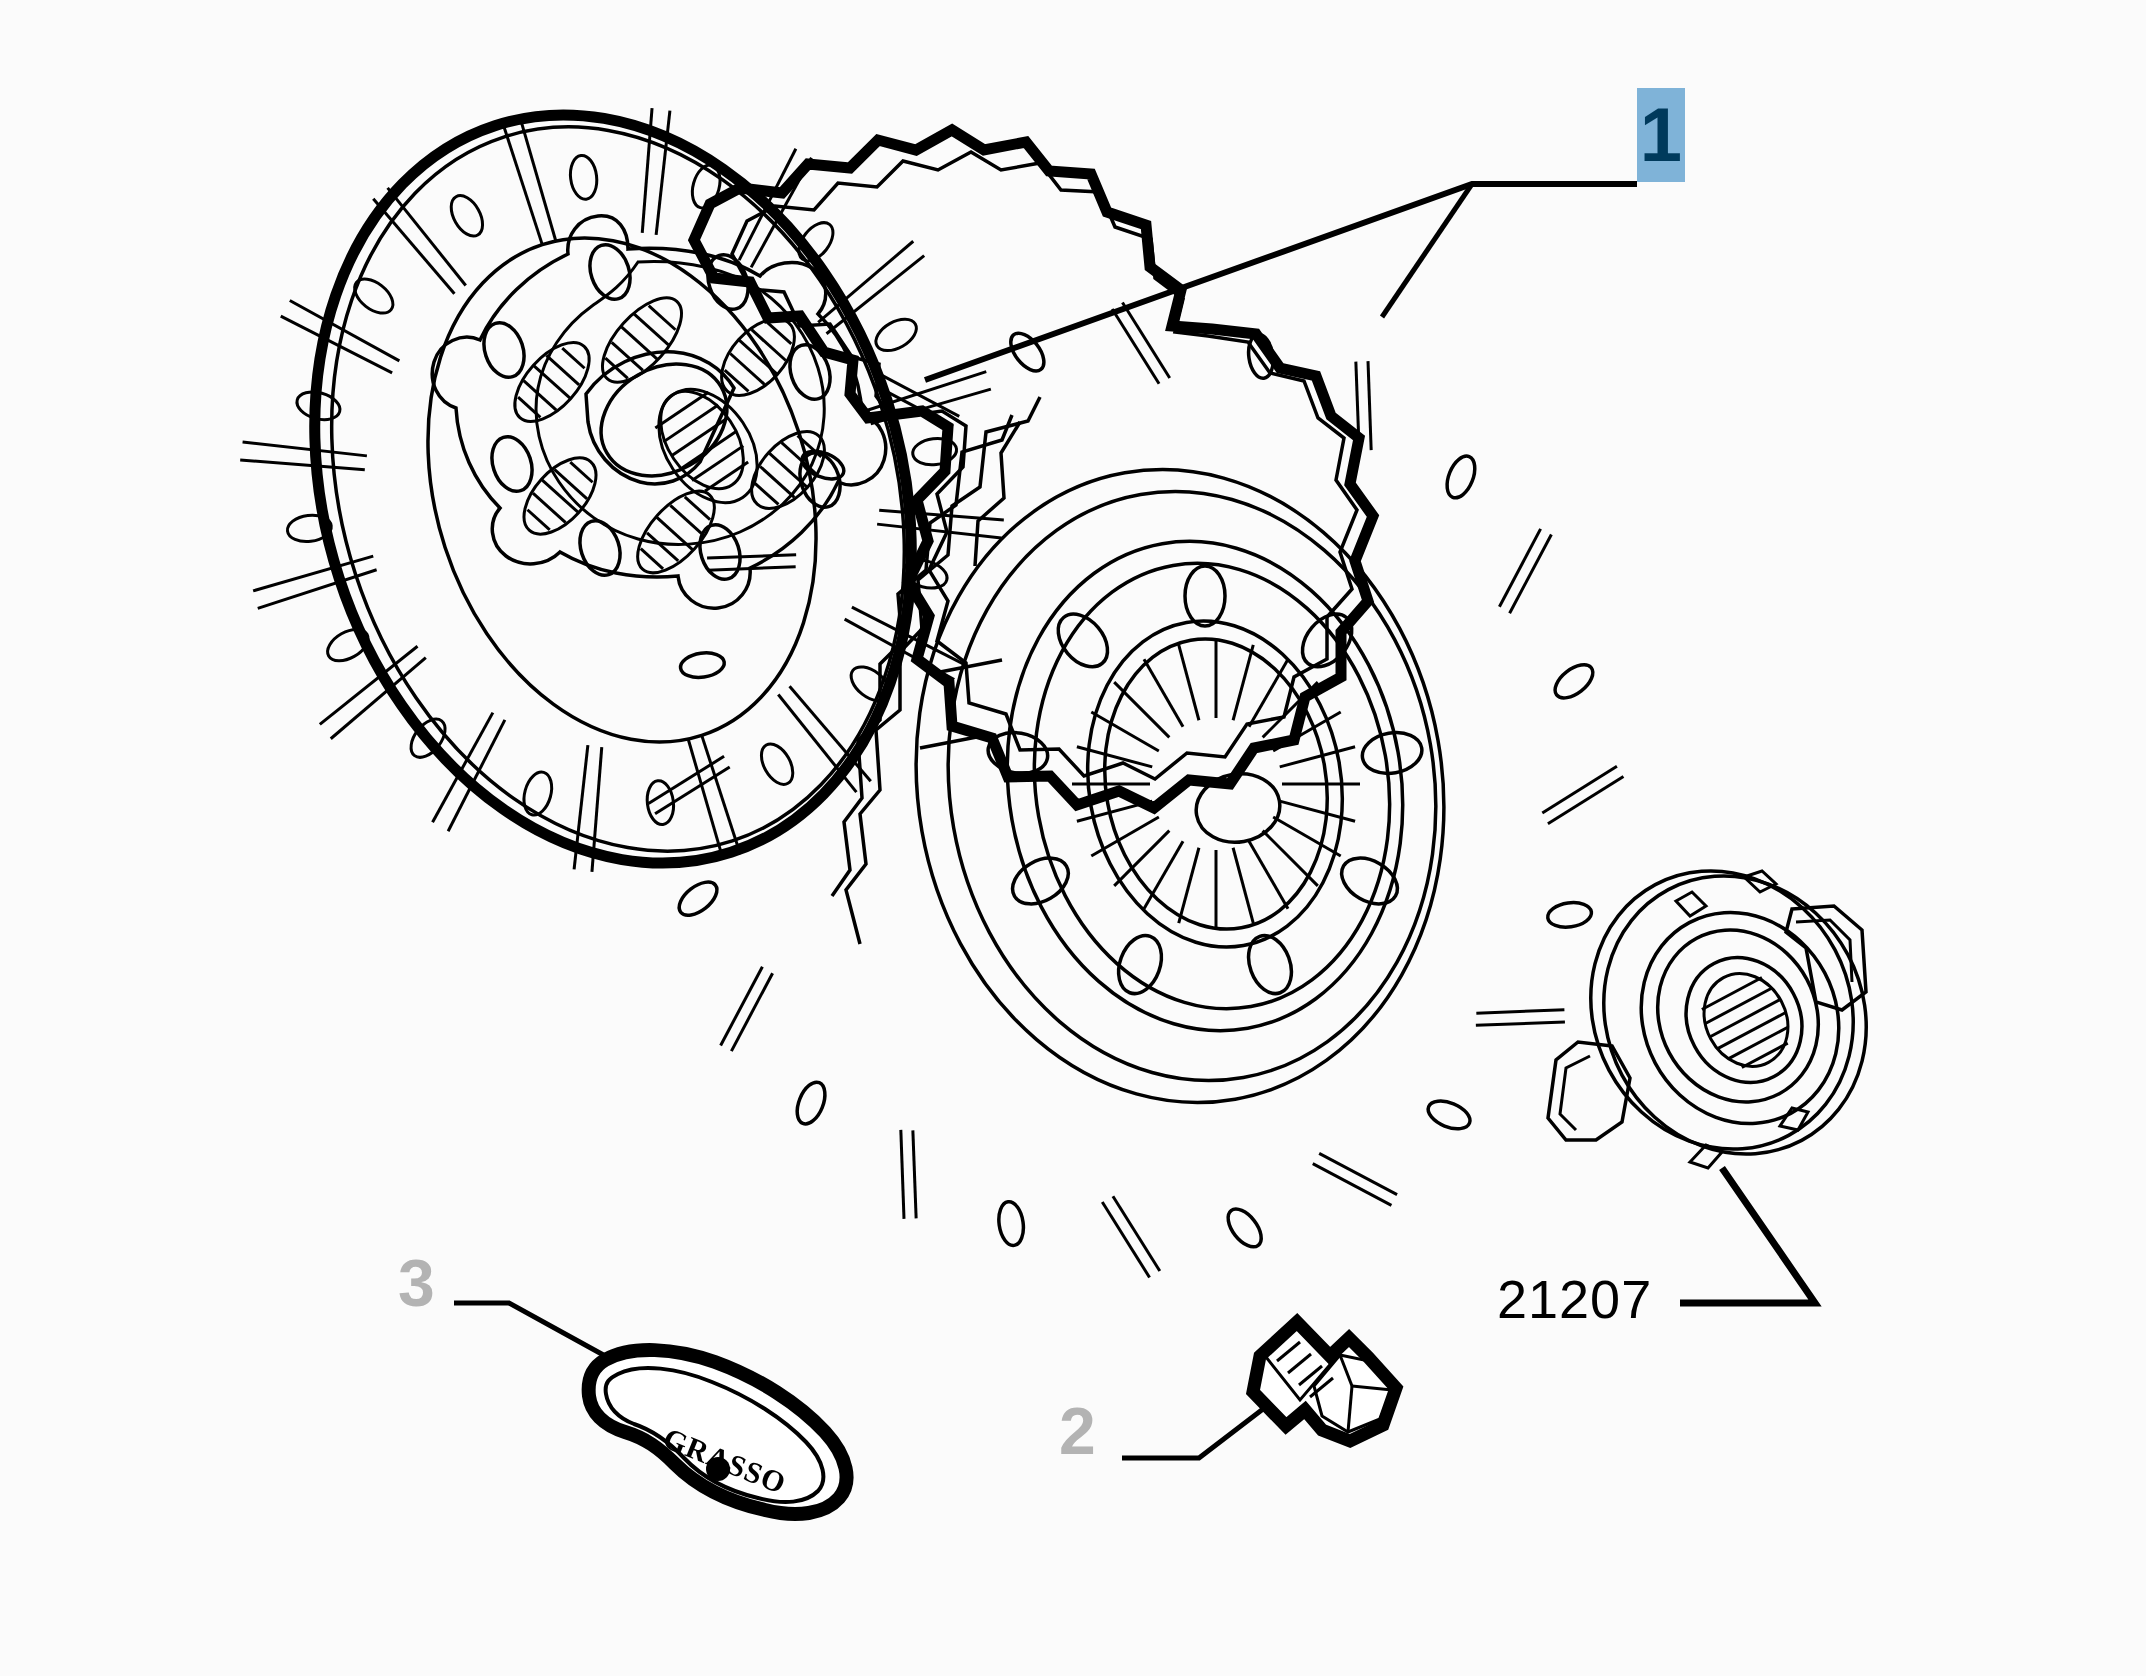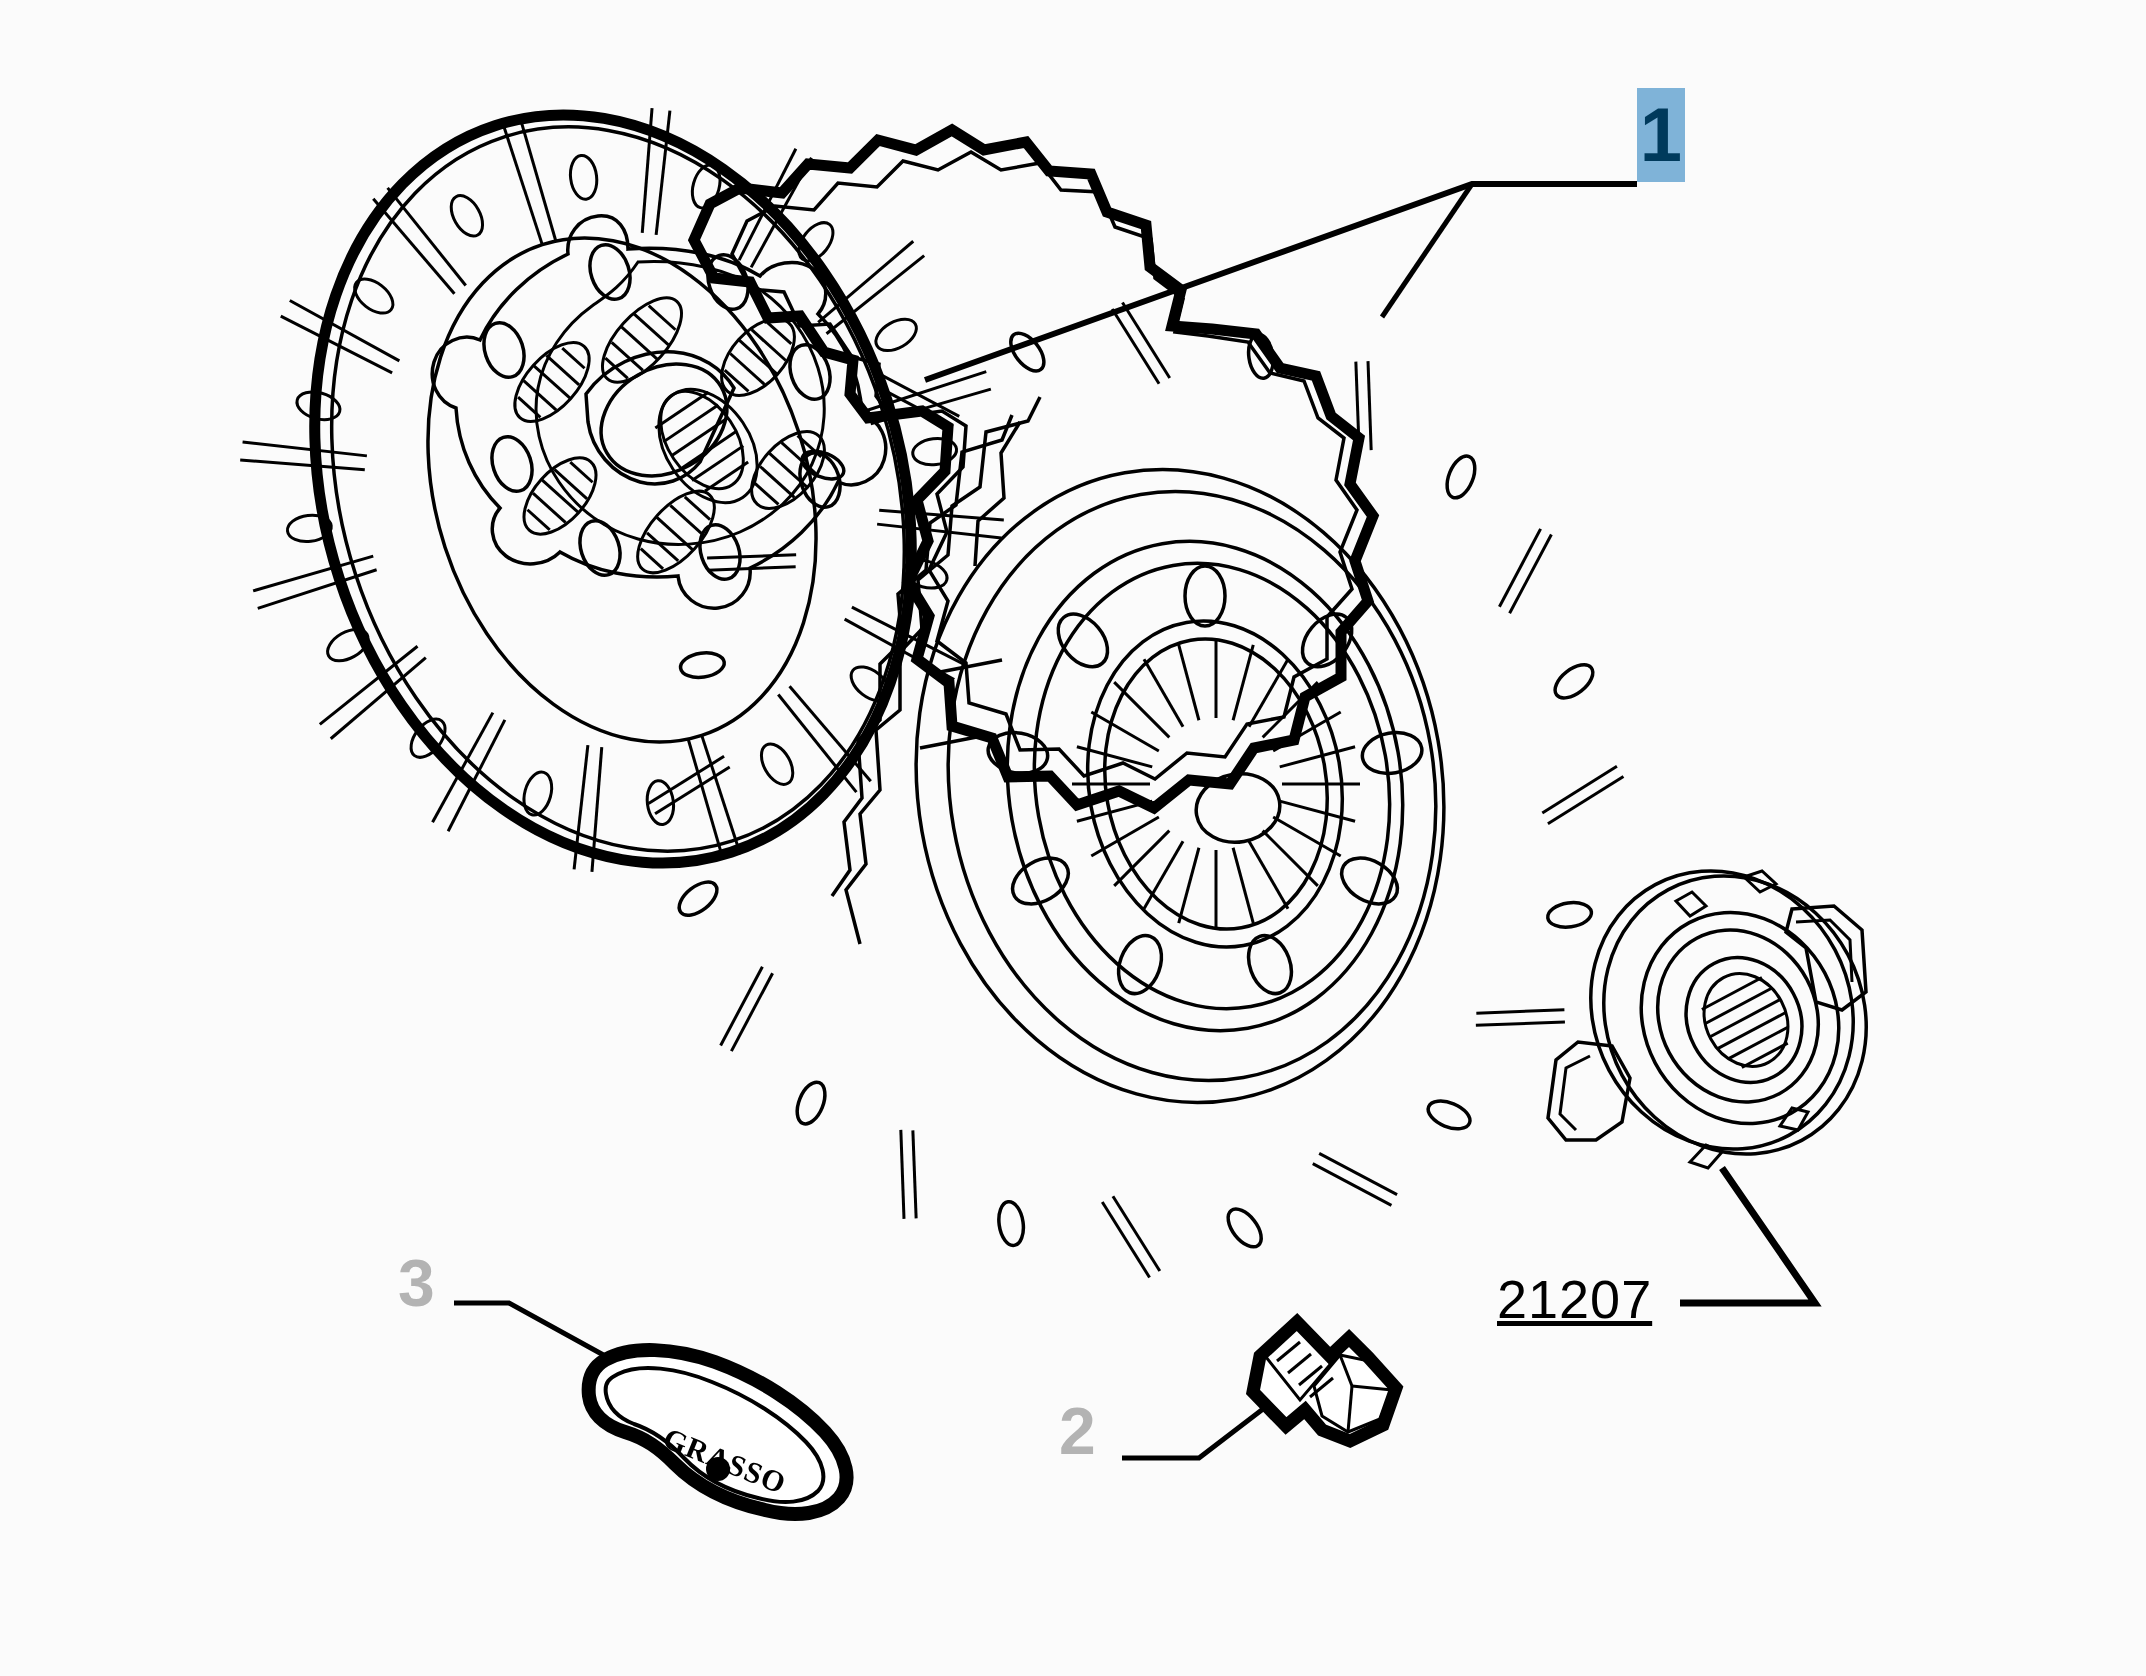--- a/index.html
+++ b/index.html
@@ -59,21 +59,20 @@
     font-size: 66px;
     font-weight: 700;
   }
   #callout-21207 {
     left: 1497px;
     top: 1272px;
     color: #000000;
     font-size: 54px;
     font-weight: 400;
     letter-spacing: 1px;
-    text-decoration: underline;
   }
 </style>
 </head>
 <body>
 
 <div id="page">
 
   <svg id="diagram" viewBox="0 0 2146 1676" xmlns="http://www.w3.org/2000/svg">
     <defs>
 

